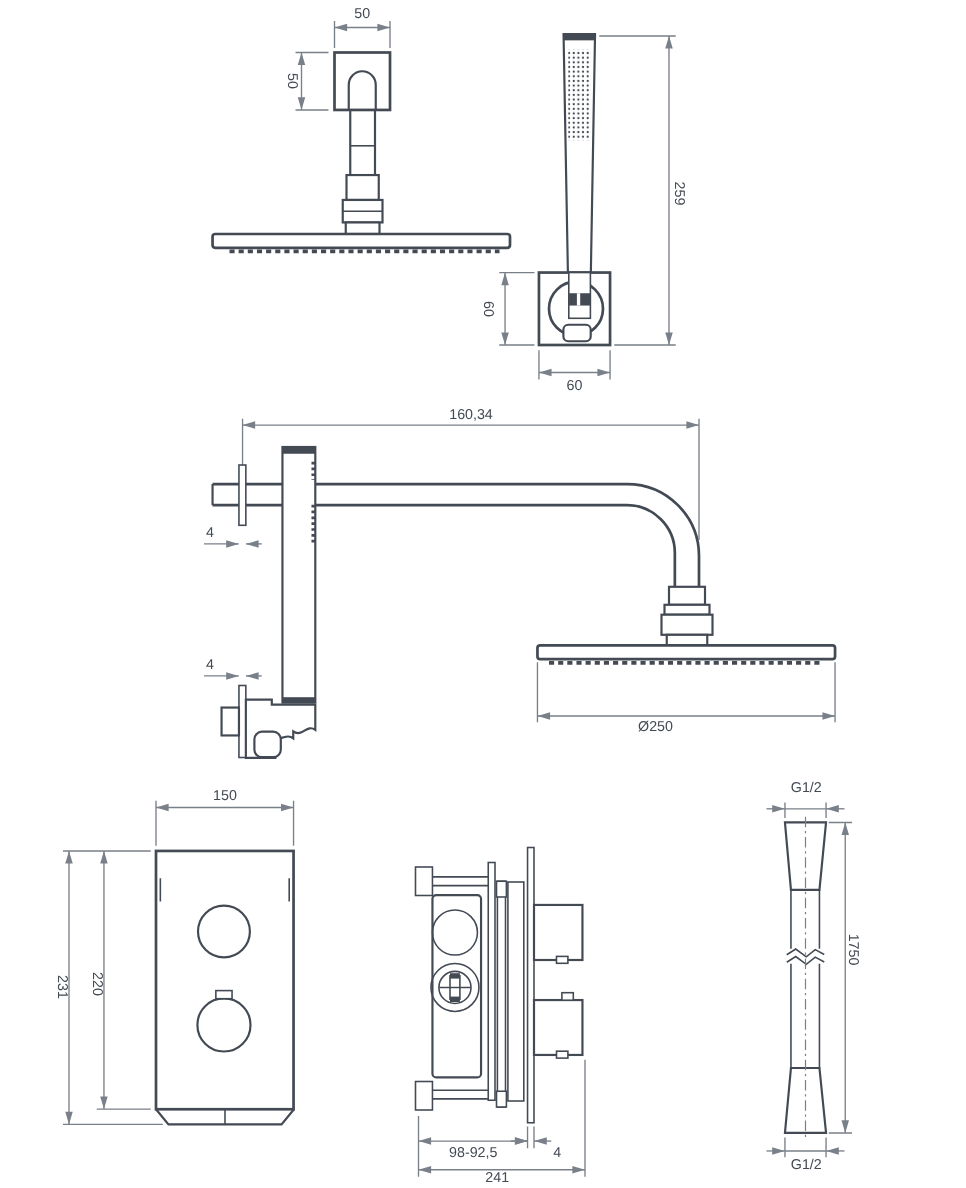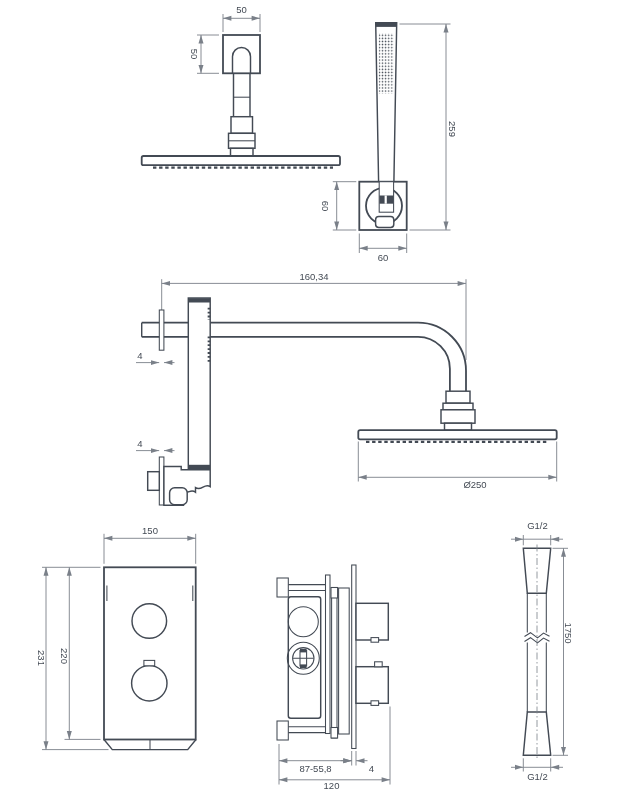--- a/index.html
+++ b/index.html
@@ -170,24 +170,24 @@
 </svg>
 
 <div class="lbl" style="left:241.5px;top:10px">50</div>
 <div class="lbl v" style="left:194px;top:54px">50</div>
 <div class="lbl v" style="left:452px;top:128.5px">259</div>
 <div class="lbl v" style="left:325px;top:205.8px">60</div>
 <div class="lbl" style="left:383px;top:258px">60</div>
 <div class="lbl" style="left:314px;top:276.5px">160,34</div>
 <div class="lbl" style="left:140px;top:355.8px">4</div>
 <div class="lbl" style="left:140px;top:443.8px">4</div>
-<div class="lbl" style="left:475px;top:484.5px">Ø250</div>
+<div class="lbl" style="left:437px;top:484.5px">Ø250</div>
 <div class="lbl" style="left:150px;top:530.5px">150</div>
 <div class="lbl v" style="left:40.5px;top:657.5px">231</div>
 <div class="lbl v" style="left:64px;top:655.5px">220</div>
-<div class="lbl" style="left:315.5px;top:769px">87-55,8</div>
+<div class="lbl" style="left:315.5px;top:769px">98-92,5</div>
 <div class="lbl" style="left:371.5px;top:769px">4</div>
-<div class="lbl" style="left:331.5px;top:786px">120</div>
+<div class="lbl" style="left:331.5px;top:786px">241</div>
 <div class="lbl" style="left:537.5px;top:526px">G1/2</div>
 <div class="lbl v" style="left:567.5px;top:633px">1750</div>
 <div class="lbl" style="left:537.5px;top:777px">G1/2</div>
 
 </div>
 
 </body></html>

